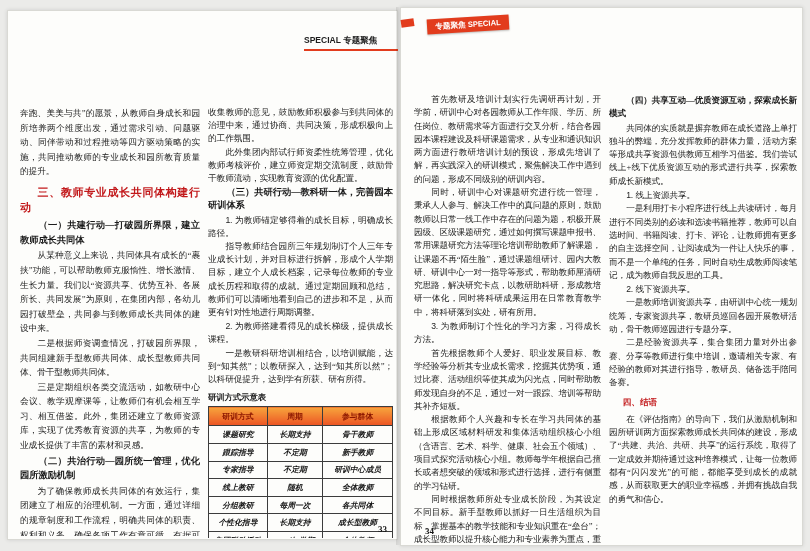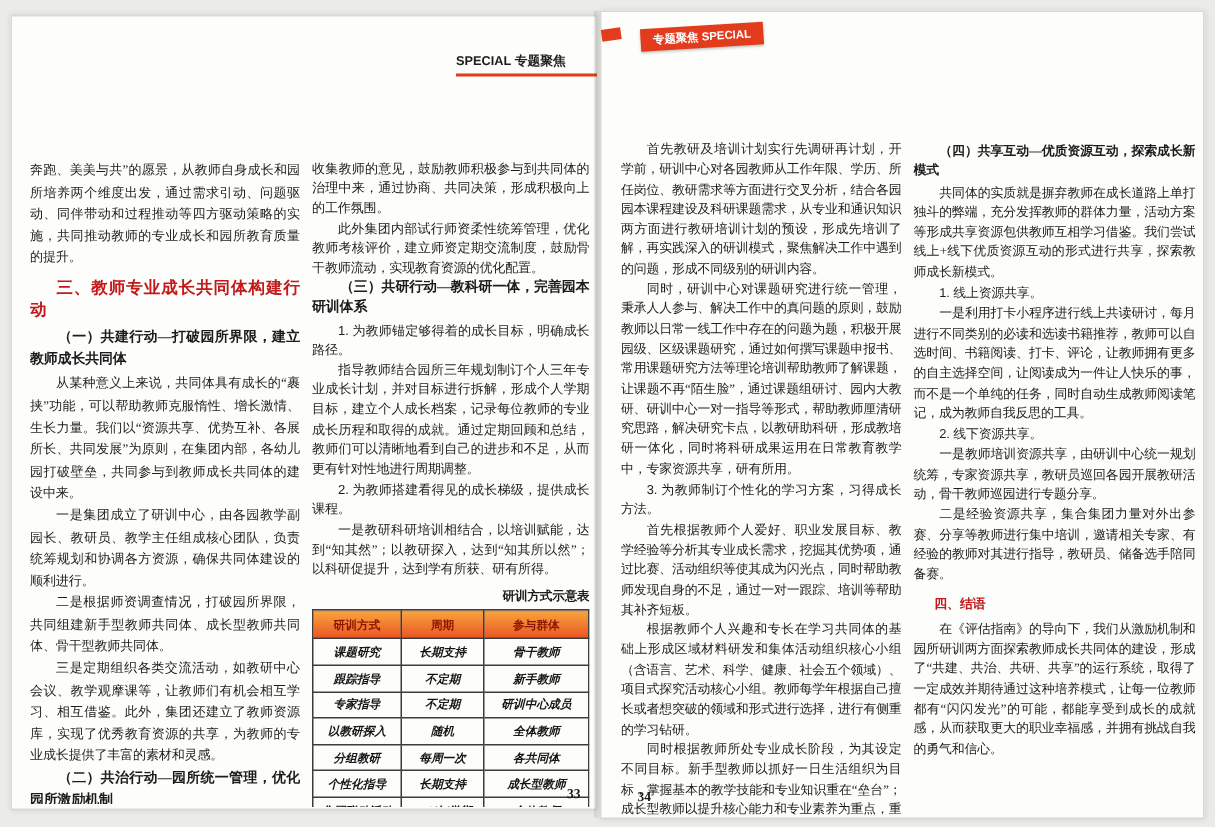--- a/index.html
+++ b/index.html
@@ -61,21 +61,21 @@
   }
   .h-bold{
     font-weight:bold;font-size:9.3px;text-indent:2em;
     margin:1px 0 1px 0;
   }
   .h-num{
     font-family:"Liberation Sans","DejaVu Sans",sans-serif;
     font-weight:normal;font-size:8.7px;text-indent:2em;margin:1px 0 0 0;
   }
   .t-title{
-    text-align:right;text-indent:0;font-weight:bold;font-size:8.4px;
+    text-align:left;text-indent:0;font-weight:bold;font-size:8.4px;
     margin-top:5px;margin-bottom:2px;
     font-family:"Liberation Sans","DejaVu Sans",sans-serif;
   }
   table.rt{
     border-collapse:collapse;width:100%;table-layout:fixed;
     font-family:"Liberation Sans","DejaVu Sans",sans-serif;
   }
   .rt th{
     background:linear-gradient(var(--th-from,#f7a53c),var(--th-to,#ec5424));
     color:var(--th-text,#8b1600);
@@ -103,21 +103,20 @@
       <span class="txt">
         <span>SPECIAL</span>&nbsp;<span>专题聚焦</span>
       </span>
       <div class="hdr-rule"></div>
     </div>
     <div class="col" id="lp-col1">
         <div class="blk p-cont">奔跑、美美与共”的愿景，从教师自身成长和园所培养两个维度出发，通过需求引动、问题驱动、同伴带动和过程推动等四方驱动策略的实施，共同推动教师的专业成长和园所教育质量的提升。</div>
         <div class="blk h-red">三、教师专业成长共同体构建行动</div>
         <div class="blk h-bold">（一）共建行动—打破园所界限，建立教师成长共同体</div>
         <div class="blk p">从某种意义上来说，共同体具有成长的“裹挟”功能，可以帮助教师克服惰性、增长激情、生长力量。我们以“资源共享、优势互补、各展所长、共同发展”为原则，在集团内部，各幼儿园打破壁垒，共同参与到教师成长共同体的建设中来。</div>
-        <div class="blk p">一是集团成立了研训中心，由各园教学副园长、教研员、教学主任组成核心团队，负责统筹规划和协调各方资源，确保共同体建设的顺利进行。</div>
         <div class="blk p">二是根据师资调查情况，打破园所界限，共同组建新手型教师共同体、成长型教师共同体、骨干型教师共同体。</div>
         <div class="blk p">三是定期组织各类交流活动，如教研中心会议、教学观摩课等，让教师们有机会相互学习、相互借鉴。此外，集团还建立了教师资源库，实现了优秀教育资源的共享，为教师的专业成长提供了丰富的素材和灵感。</div>
         <div class="blk h-bold">（二）共治行动—园所统一管理，优化园所激励机制</div>
         <div class="blk p">为了确保教师成长共同体的有效运行，集团建立了相应的治理机制。一方面，通过详细的规章制度和工作流程，明确共同体的职责、权利和义务，确保各项工作有章可循、有据可查。</div>
       </div>
     <div class="col" id="lp-col2">
         <div class="blk p-cont">收集教师的意见，鼓励教师积极参与到共同体的治理中来，通过协商、共同决策，形成积极向上的工作氛围。</div>
         <div class="blk p">此外集团内部试行师资柔性统筹管理，优化教师考核评价，建立师资定期交流制度，鼓励骨干教师流动，实现教育资源的优化配置。</div>
         <div class="blk h-bold">（三）共研行动—教科研一体，完善园本研训体系</div>
         <div class="blk h-num">1. 为教师锚定够得着的成长目标，明确成长路径。</div>
@@ -141,21 +140,21 @@
               <td class="c1">跟踪指导</td>
               <td class="c2">不定期</td>
               <td class="c3">新手教师</td>
             </tr>
             <tr>
               <td class="c1">专家指导</td>
               <td class="c2">不定期</td>
               <td class="c3">研训中心成员</td>
             </tr>
             <tr>
-              <td class="c1">以教研探入</td>
+              <td class="c1">线上教研</td>
               <td class="c2">随机</td>
               <td class="c3">全体教师</td>
             </tr>
             <tr>
               <td class="c1">分组教研</td>
               <td class="c2">每周一次</td>
               <td class="c3">各共同体</td>
             </tr>
             <tr>
               <td class="c1">个性化指导</td>
@@ -175,21 +174,21 @@
 
   <div class="spine"></div>
 
   <div class="page page-right">
     <div class="banner-sliver"></div>
     <div class="banner">
       <span>专题聚焦 SPECIAL</span>
     </div>
     <div class="col" id="rp-col1">
         <div class="blk p">首先教研及培训计划实行先调研再计划，开学前，研训中心对各园教师从工作年限、学历、所任岗位、教研需求等方面进行交叉分析，结合各园园本课程建设及科研课题需求，从专业和通识知识两方面进行教研培训计划的预设，形成先培训了解，再实践深入的研训模式，聚焦解决工作中遇到的问题，形成不同级别的研训内容。</div>
-        <div class="blk p">同时，研训中心对课题研究进行统一管理，秉承人人参与、解决工作中的真问题的原则，鼓励教师以日常一线工作中存在的问题为题，积极开展园级、区级课题研究，通过如何撰写课题申报书、常用课题研究方法等理论培训帮助教师了解课题，让课题不再“陌生脸”，通过课题组研讨、园内大教研、研训中心一对一指导等形式，帮助教师厘清研究思路，解决研究卡点，以教研助科研，形成教培研一体化，同时将科研成果运用在日常教育教学中，专家资源共享，研有所用。</div>
+        <div class="blk p">同时，研训中心对课题研究进行统一管理，秉承人人参与、解决工作中的真问题的原则，鼓励教师以日常一线工作中存在的问题为题，积极开展园级、区级课题研究，通过如何撰写课题申报书、常用课题研究方法等理论培训帮助教师了解课题，让课题不再“陌生脸”，通过课题组研讨、园内大教研、研训中心一对一指导等形式，帮助教师厘清研究思路，解决研究卡点，以教研助科研，形成教培研一体化，同时将科研成果运用在日常教育教学中，将科研落到实处，研有所用。</div>
         <div class="blk h-num">3. 为教师制订个性化的学习方案，习得成长方法。</div>
         <div class="blk p">首先根据教师个人爱好、职业发展目标、教学经验等分析其专业成长需求，挖掘其优势项，通过比赛、活动组织等使其成为闪光点，同时帮助教师发现自身的不足，通过一对一跟踪、培训等帮助其补齐短板。</div>
         <div class="blk p">根据教师个人兴趣和专长在学习共同体的基础上形成区域材料研发和集体活动组织核心小组（含语言、艺术、科学、健康、社会五个领域）、项目式探究活动核心小组。教师每学年根据自己擅长或者想突破的领域和形式进行选择，进行有侧重的学习钻研。</div>
         <div class="blk p">同时根据教师所处专业成长阶段，为其设定不同目标。新手型教师以抓好一日生活组织为目标，掌握基本的教学技能和专业知识重在“垒台”；成长型教师以提升核心能力和专业素养为重点，重在“立柱”；骨干型教师侧重加强科研能力锻炼教学经验，促进教师之间的知识共享和经验传承，重在“架梁”。</div>
       </div>
     <div class="col" id="rp-col2">
         <div class="blk h-bold">（四）共享互动—优质资源互动，探索成长新模式</div>
         <div class="blk p">共同体的实质就是摒弃教师在成长道路上单打独斗的弊端，充分发挥教师的群体力量，活动方案等形成共享资源包供教师互相学习借鉴。我们尝试线上+线下优质资源互动的形式进行共享，探索教师成长新模式。</div>
         <div class="blk h-num">1. 线上资源共享。</div>
         <div class="blk p">一是利用打卡小程序进行线上共读研讨，每月进行不同类别的必读和选读书籍推荐，教师可以自选时间、书籍阅读、打卡、评论，让教师拥有更多的自主选择空间，让阅读成为一件让人快乐的事，而不是一个单纯的任务，同时自动生成教师阅读笔记，成为教师自我反思的工具。</div>

